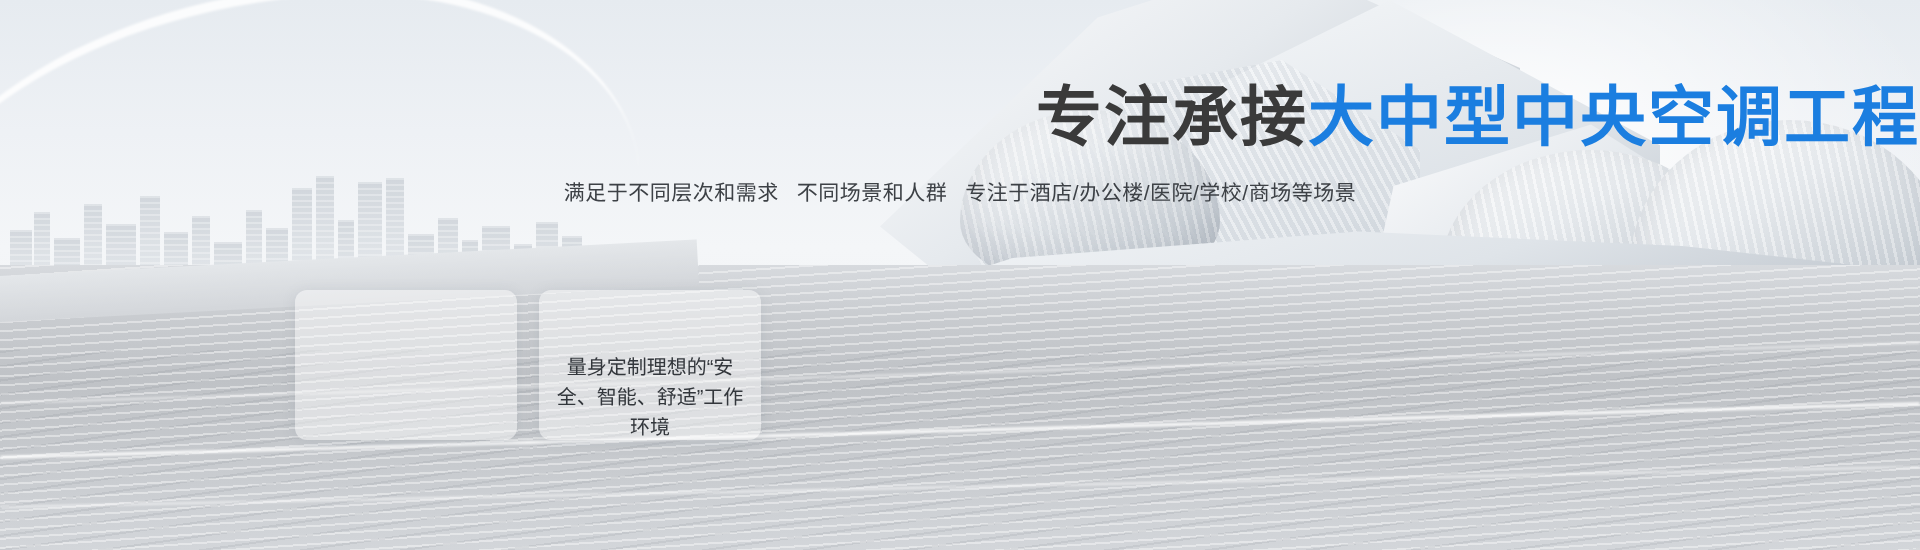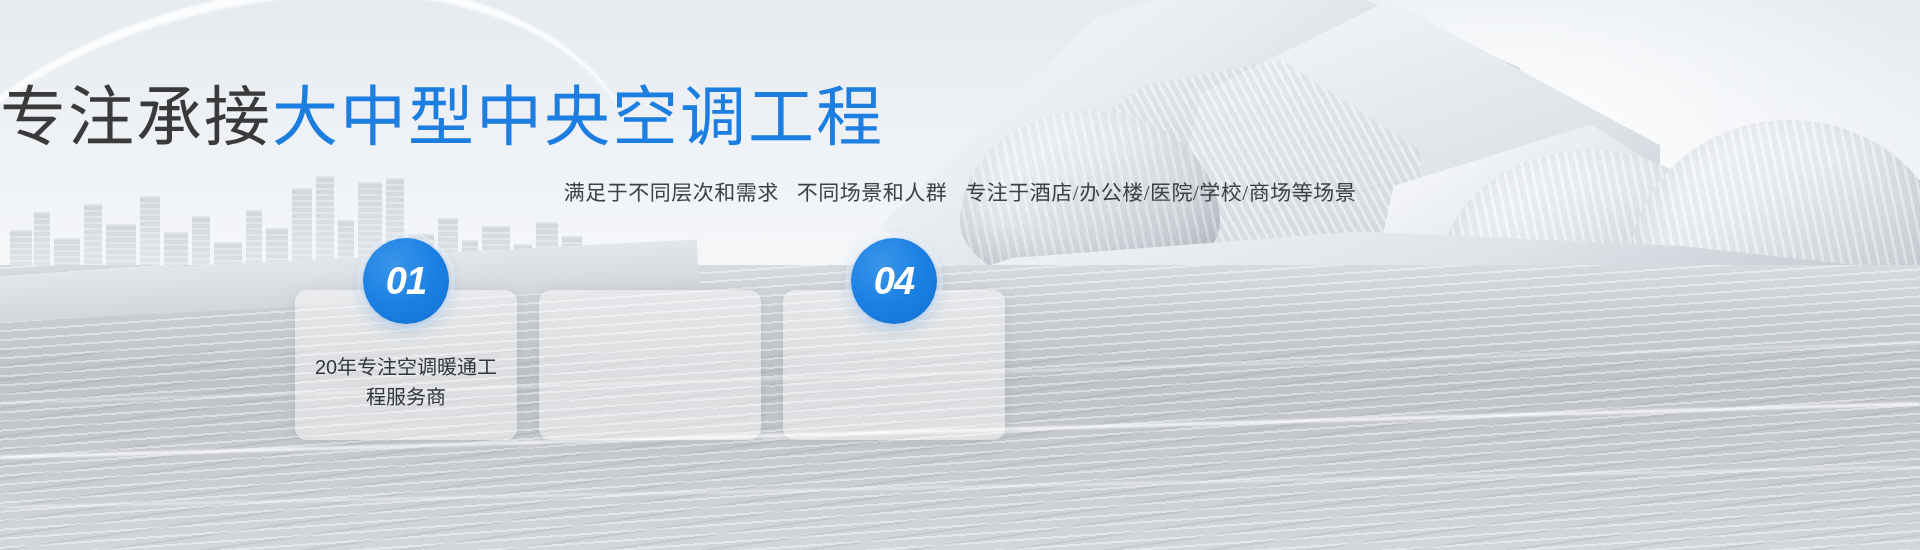--- a/index.html
+++ b/index.html
@@ -74,30 +74,30 @@
     transform:rotate(-4deg);filter:blur(1px);
   }
   .kerb{
     position:absolute;left:0;bottom:228px;width:700px;height:46px;
     background:linear-gradient(180deg,#e4e7ea 0%,#d3d6da 100%);
     transform:rotate(-3deg);transform-origin:left bottom;filter:blur(.6px);
   }
 
   
   .headline{
-    position:absolute;left:0;top:40px;width:1920px;text-align:left;
-    font-size:66px;font-weight:normal;letter-spacing:2px;line-height:1;
+    position:absolute;left:0;top:40px;width:1920px;text-align:right;
+    font-size:66px;font-weight:bold;letter-spacing:2px;line-height:1;
     white-space:nowrap;
   }
   .headline .dark{color:#3a3a3a;}
   .headline .blue{color:#1b7ee0;}
 
   .subtitle{
     position:absolute;left:0;top:155px;width:1920px;text-align:center;
-    font-size:21px;color:#3d4146;letter-spacing:.5px;white-space:nowrap;font-family:Liberation Serif, serif;
+    font-size:21px;color:#3d4146;letter-spacing:.5px;white-space:nowrap;
   }
   .subtitle .gap{display:inline-block;width:18px;}
 
   
   .cards{
     position:absolute;left:295px;top:255px;width:990px;height:200px;
     display:flex;gap:22px;
   }
   .card{
     position:relative;width:222px;height:150px;margin-top:35px;
@@ -185,31 +185,23 @@
   <h1 class="headline">
     <span class="dark">专注承接</span><span class="blue">大中型中央空调工程</span>
   </h1>
 
   <p class="subtitle">
     <span>满足于不同层次和需求</span><span class="gap"></span><span>不同场景和人群</span><span class="gap"></span><span>专注于酒店/办公楼/医院/学校/商场等场景</span>
   </p>
 
   <div class="cards">
 
-    <div class="card">
-      <div class="badge">
-        <span>01</span>
-      </div>
-      <div class="card-text">20年专注空调暖通工程服务商</div>
-    </div>
 
 
     <div class="card">
     </div>
 
     <div class="card">
-      <div class="badge">
-        <span>04</span>
-      </div>
+      <div class="card-text">量身定制理想的“安全、智能、舒适”工作环境</div>
     </div>
 
   </div>
 </div>
 
 </body></html>

